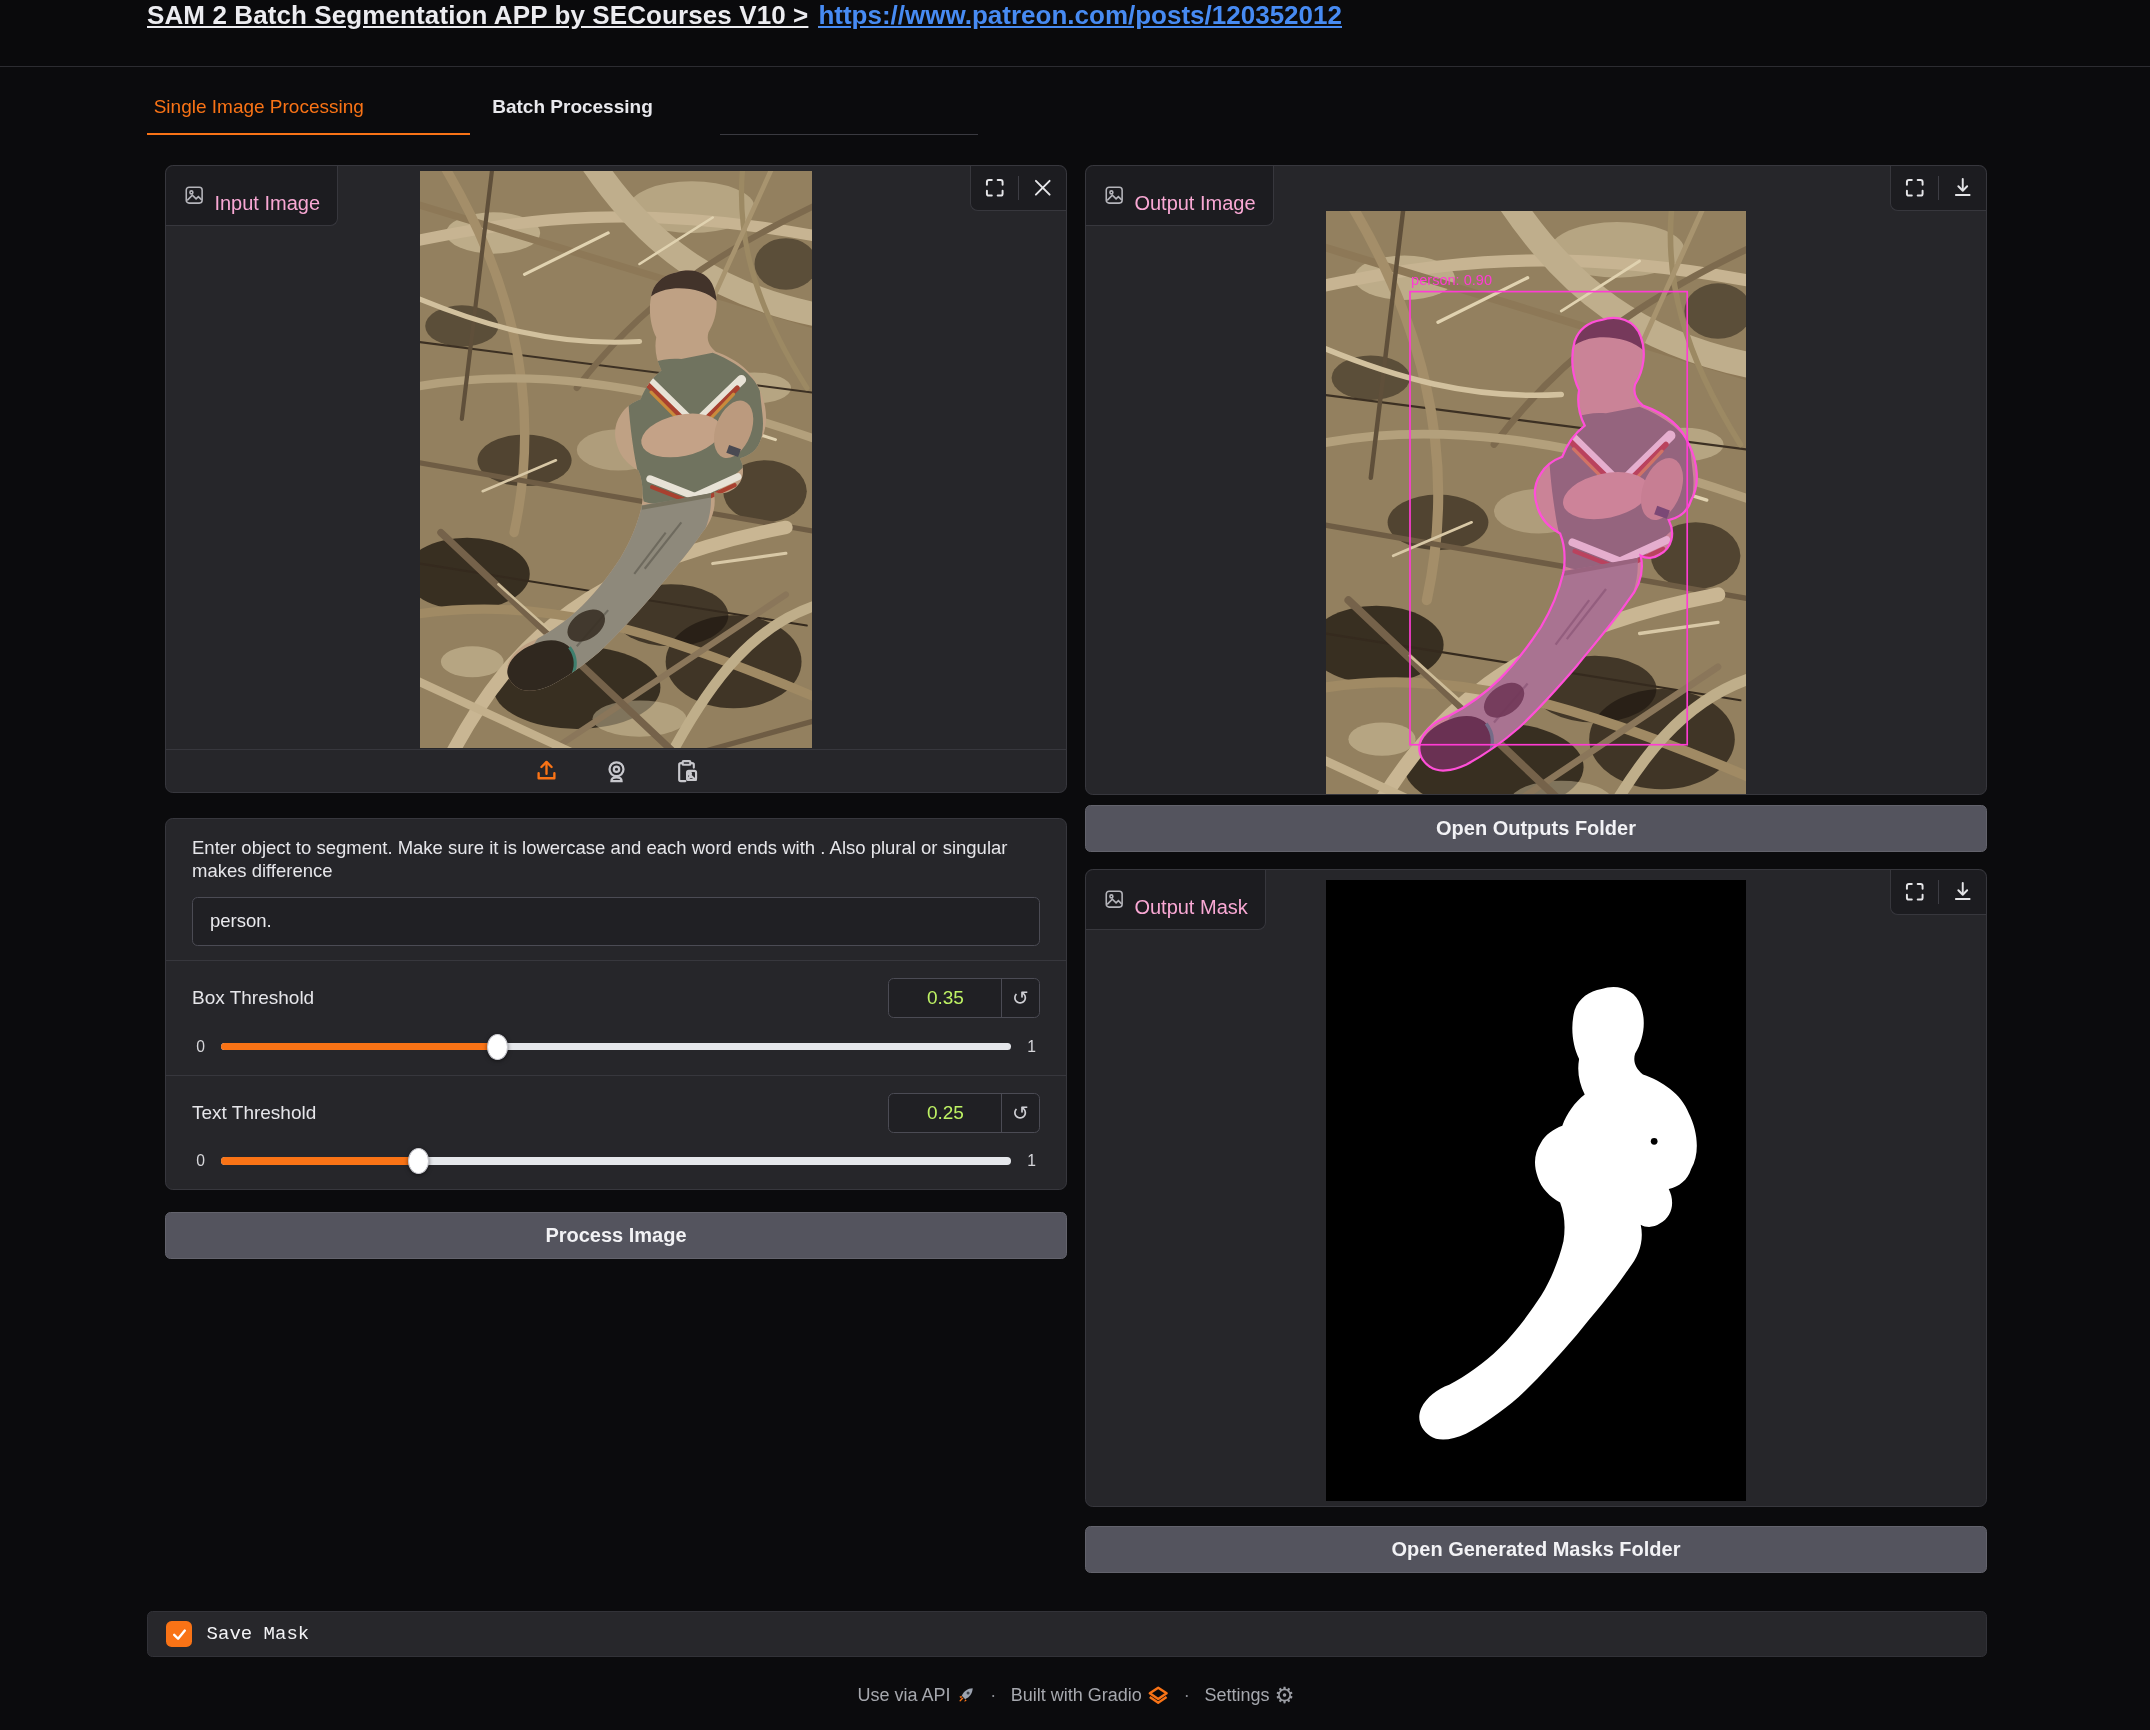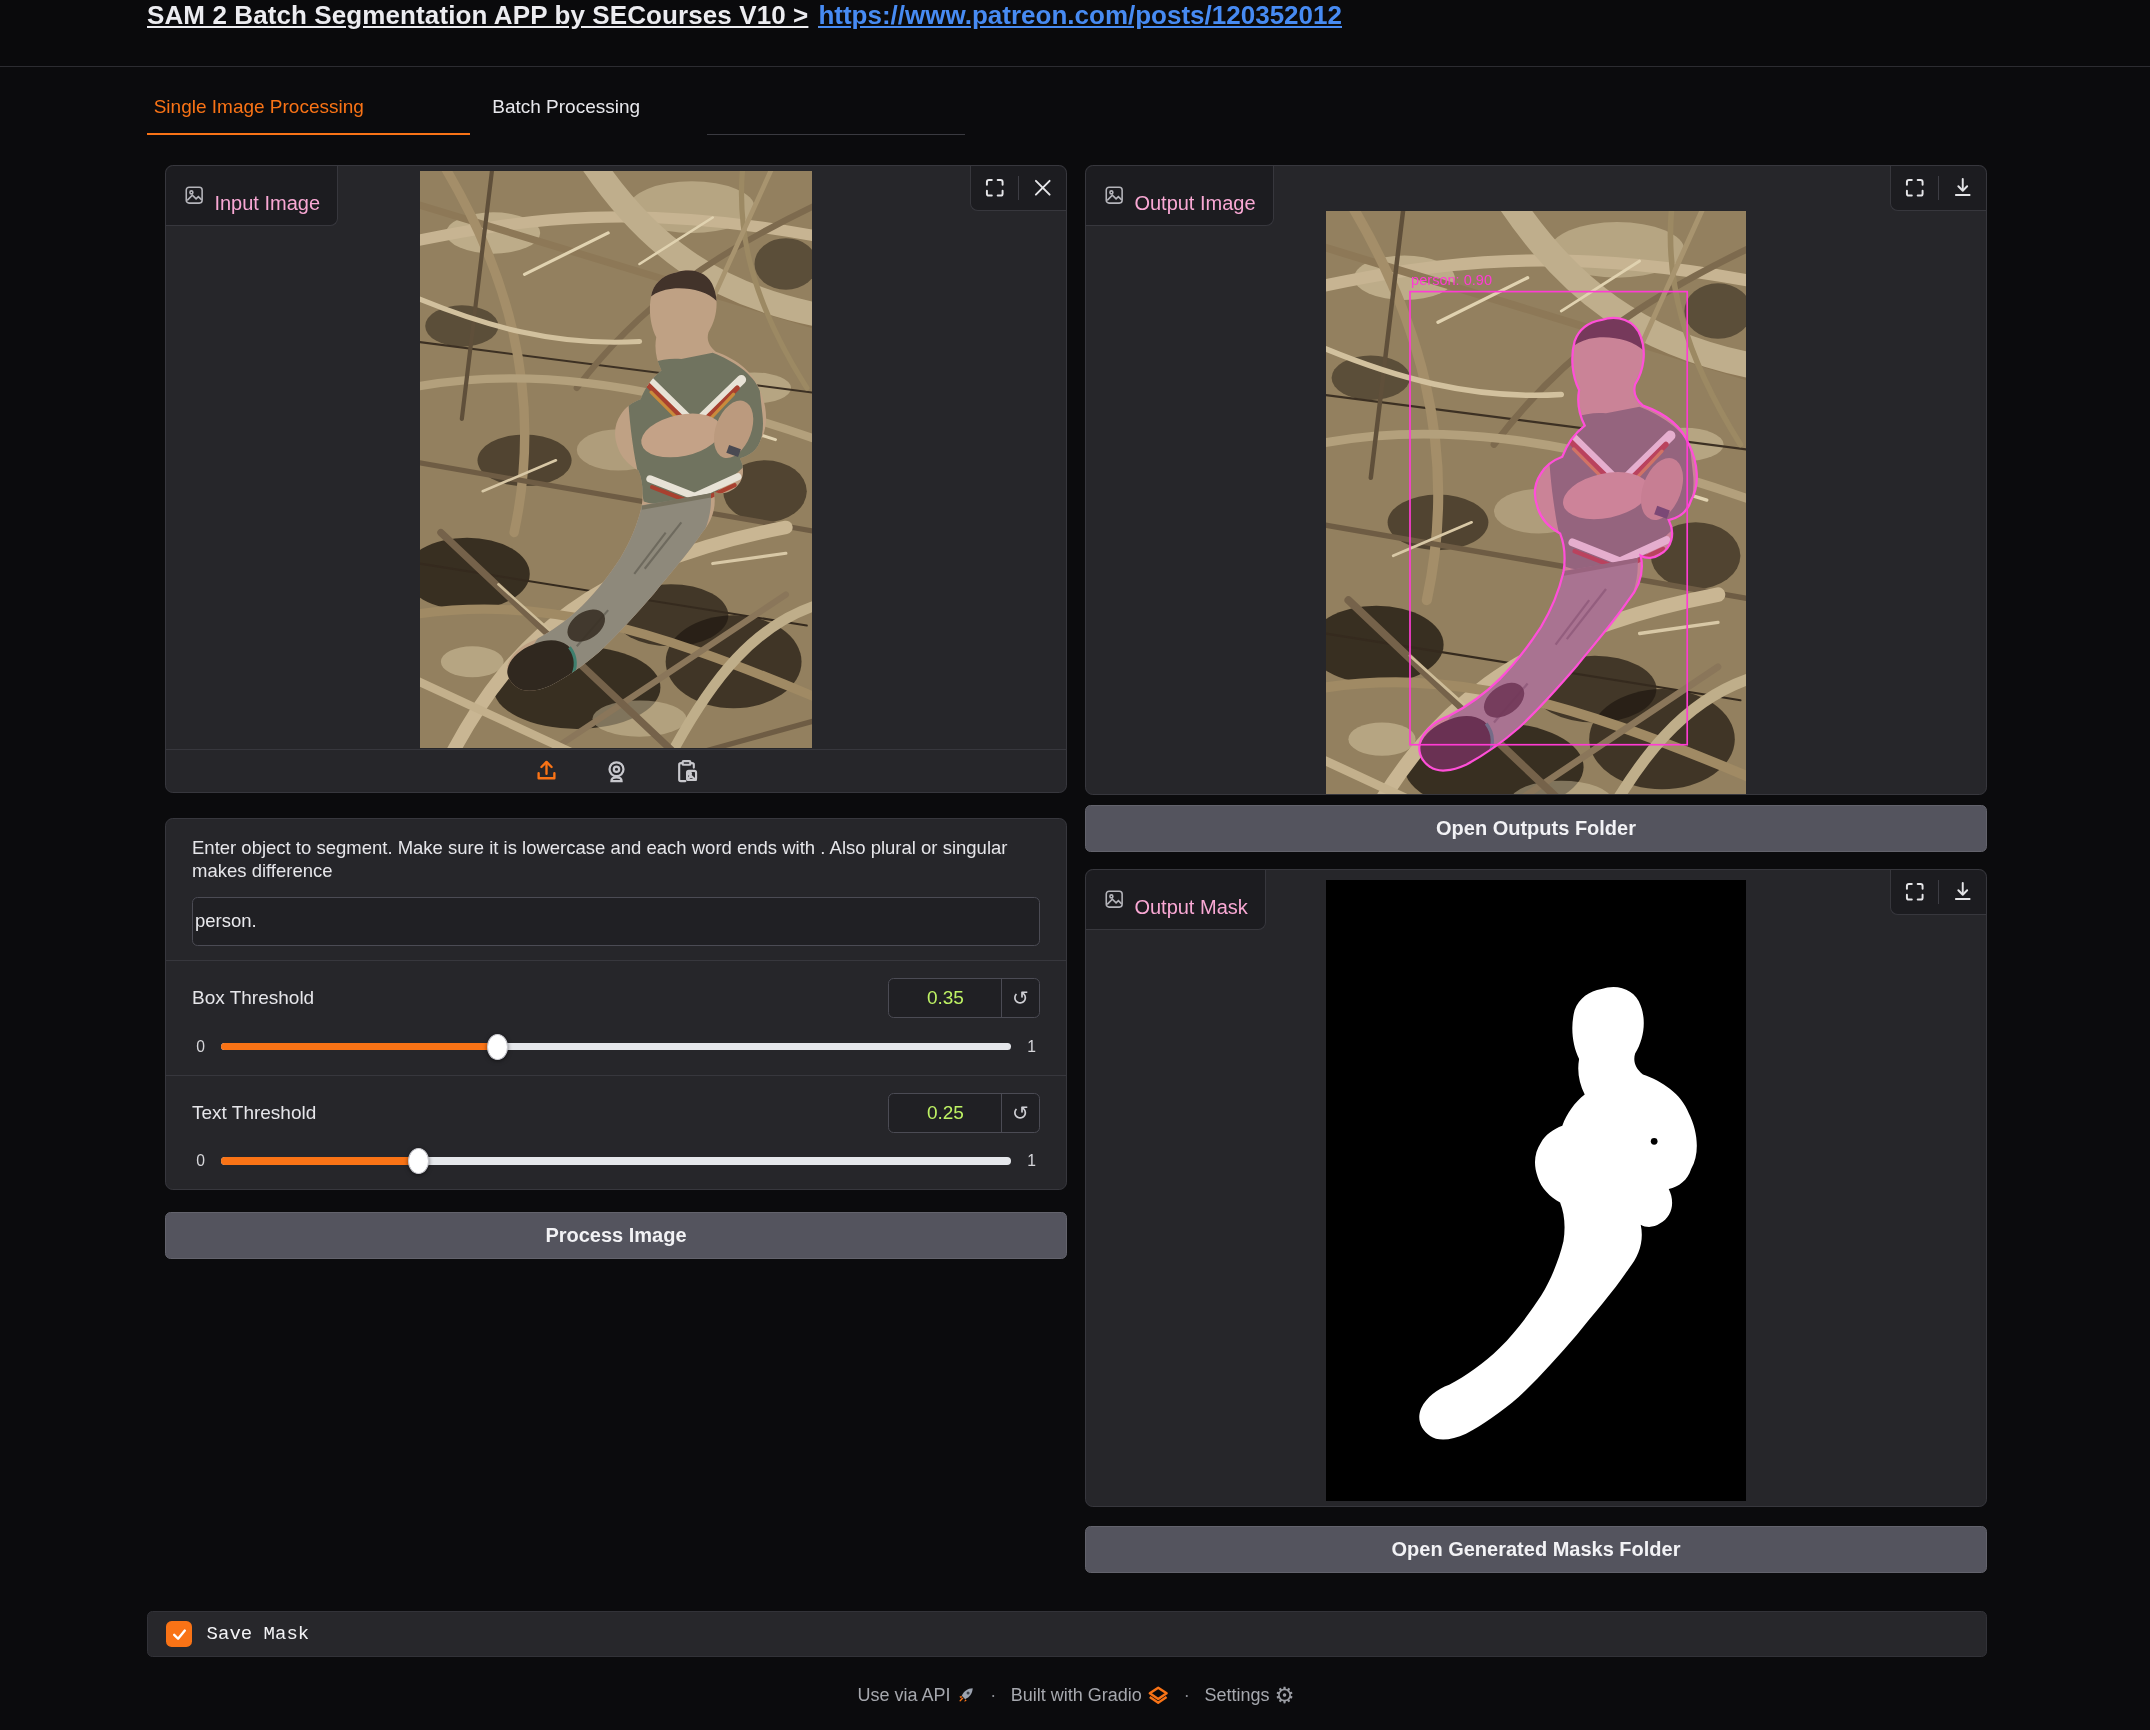--- a/index.html
+++ b/index.html
@@ -16,21 +16,21 @@
   
   header{height:67px; display:flex; align-items:flex-start; padding-left:147px;
          border-bottom:0.6px solid #2c2c31; background:#0a0a0c;text-decoration:underline;}
   .title{font-size:26px; font-weight:700; letter-spacing:0.1px;}
   .title-link{font-size:26px; font-weight:700; color:var(--blue); text-decoration:underline; margin-left:10px; cursor:pointer;}
 
   
   .tabbar{display:flex; align-items:flex-end; margin:20px 0 0 147px; height:48px;}
   .tab{font-size:19px; padding:0 24.6px 14.6px 3.4px; cursor:pointer;}
   .tab.active{color:var(--orange); border-bottom:2.8px solid var(--orange); padding-left:6.7px; padding-right:106px;}
-  .tab.inactive{color:#e8e8ec; border-bottom:2.8px solid transparent; padding-left:22.4px; padding-right:67px;}
+  .tab.inactive{color:#e8e8ec; border-bottom:2.8px solid transparent; padding-left:22.4px; padding-right:67px;font-weight:bold;}
   .tab-line{width:258px; border-bottom:1.1px solid #3a3a40; height:2.8px;}
 
   
   .content{padding:30px 146px 0 147px;}
   .cols{display:flex; gap:18px; padding:0 18px;}
   .col{flex:1; min-width:0;}
 
   
   .panel{background:var(--panel); border:0.6px solid var(--panel-border); border-radius:7.8px; position:relative;}
   .image-panel{overflow:hidden;}
@@ -57,21 +57,21 @@
   .mask-panel{height:638px; margin-top:17px;}
   .mask-panel .img-area{height:636px; align-items:center;}
   .photo-mask{width:420px; height:621px;}
 
   
   .form-panel{margin-top:25px;}
   .fsection{padding:17px 26px 14.6px 26px;}
   .fsection + .fsection{border-top:0.6px solid var(--panel-border);}
   .instruction{font-size:18.5px; color:#e6e6ea; line-height:1.25;}
   .textbox{margin-top:14.6px; width:100%; height:49px; background:var(--input-bg); border:0.6px solid var(--input-border);
-           border-radius:5.6px; color:#eaeaee; font-size:18.5px; padding:0 2px; font-family:"Liberation Sans", sans-serif; outline:none;}
+           border-radius:5.6px; color:#eaeaee; font-size:18.5px; padding:0 17px; font-family:"Liberation Sans", sans-serif; outline:none;}
   .slider-head{display:flex; justify-content:space-between; align-items:center;}
   .slider-label{font-size:19px; color:#e6e6ea;}
   .numgroup{display:flex; align-items:stretch; border:0.6px solid var(--input-border); border-radius:5.6px; background:var(--input-bg); overflow:hidden; height:40px;}
   .numval{width:112px; display:flex; align-items:center; justify-content:center; font-size:19px; color:#bef264;}
   .num-sep{width:0.6px; background:var(--input-border);}
   .reset-btn{width:37px; display:flex; align-items:center; justify-content:center; font-size:20px; color:#cfcfd4; cursor:pointer;}
   .slider-row{display:flex; align-items:center; margin-top:14.6px; height:27px;}
   .minmax{font-size:15.7px; color:#d6d6da; width:17px; text-align:center;}
   .track{flex:1; height:7.8px; border-radius:3.9px; background:var(--track); margin:0 12.3px; position:relative;}
   .fill{height:7.8px; border-radius:3.9px 0 0 3.9px; background:var(--orange); width:0;}

